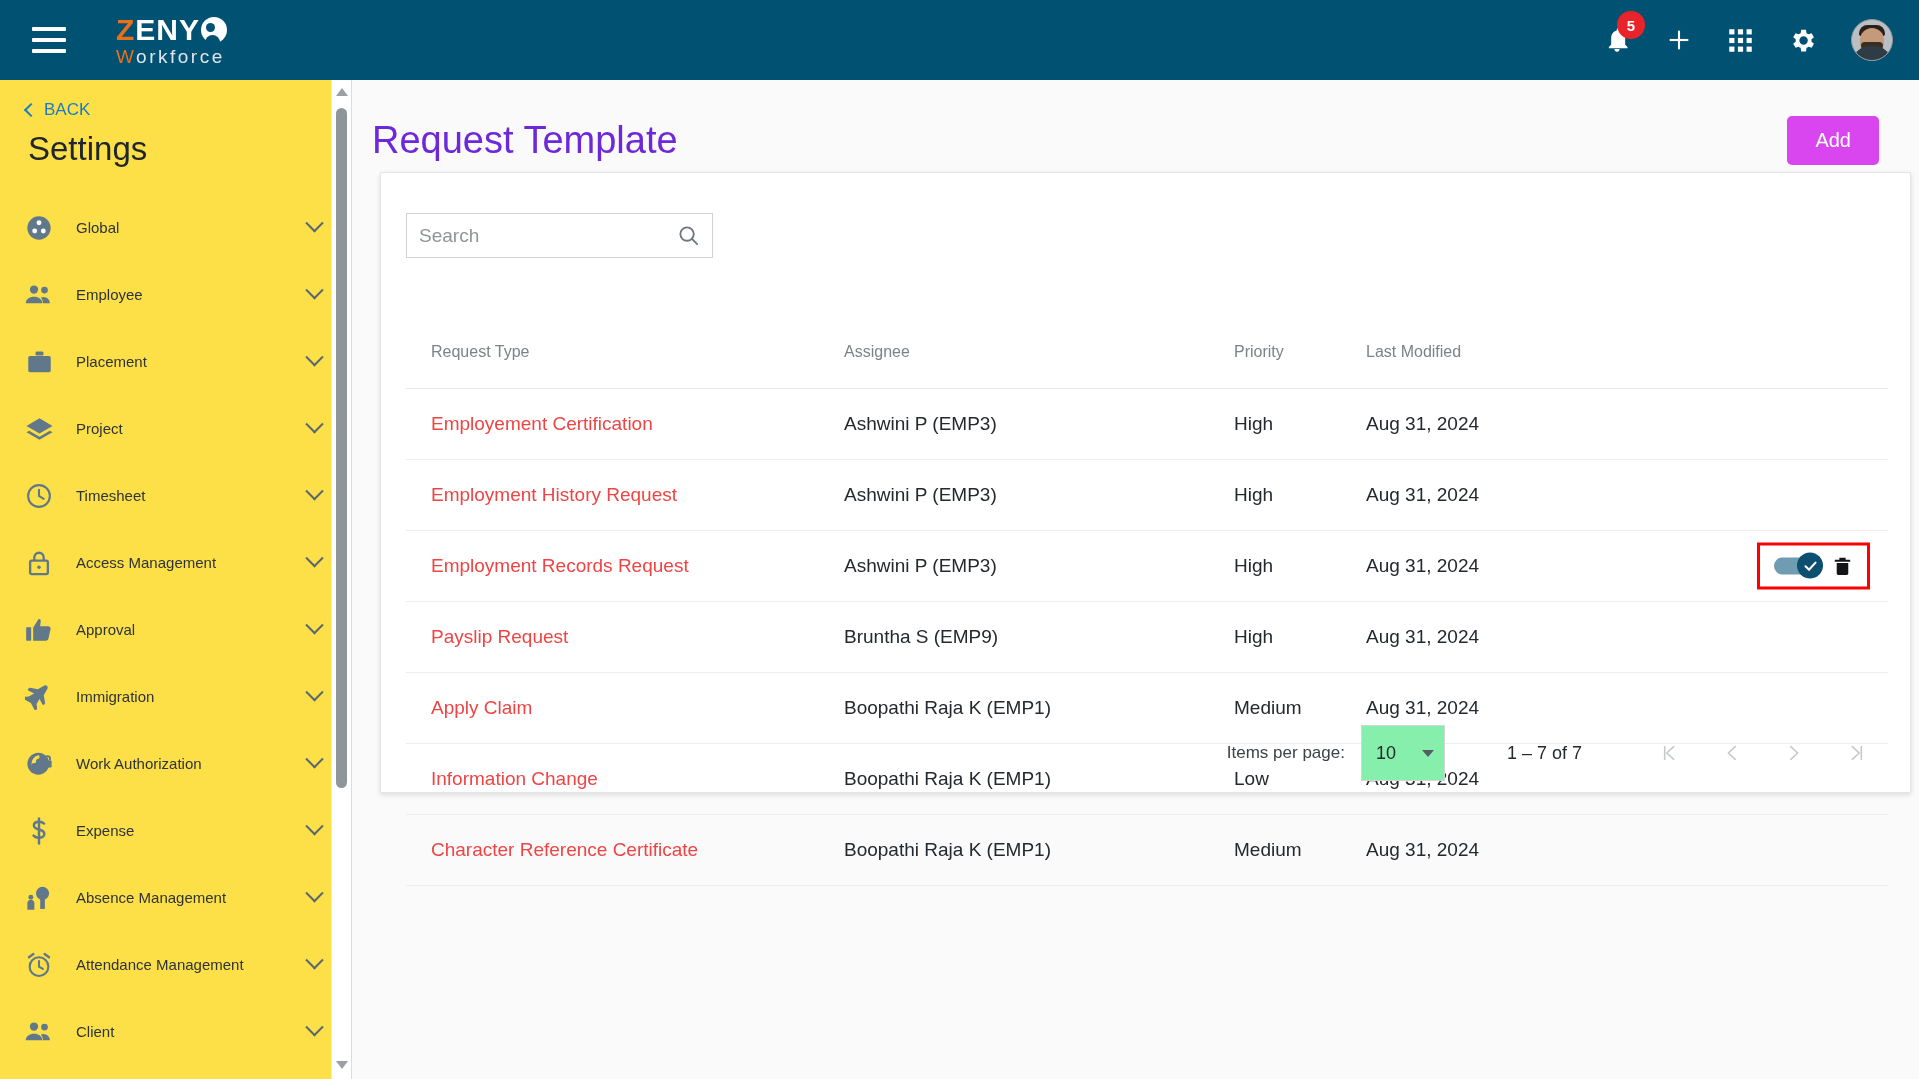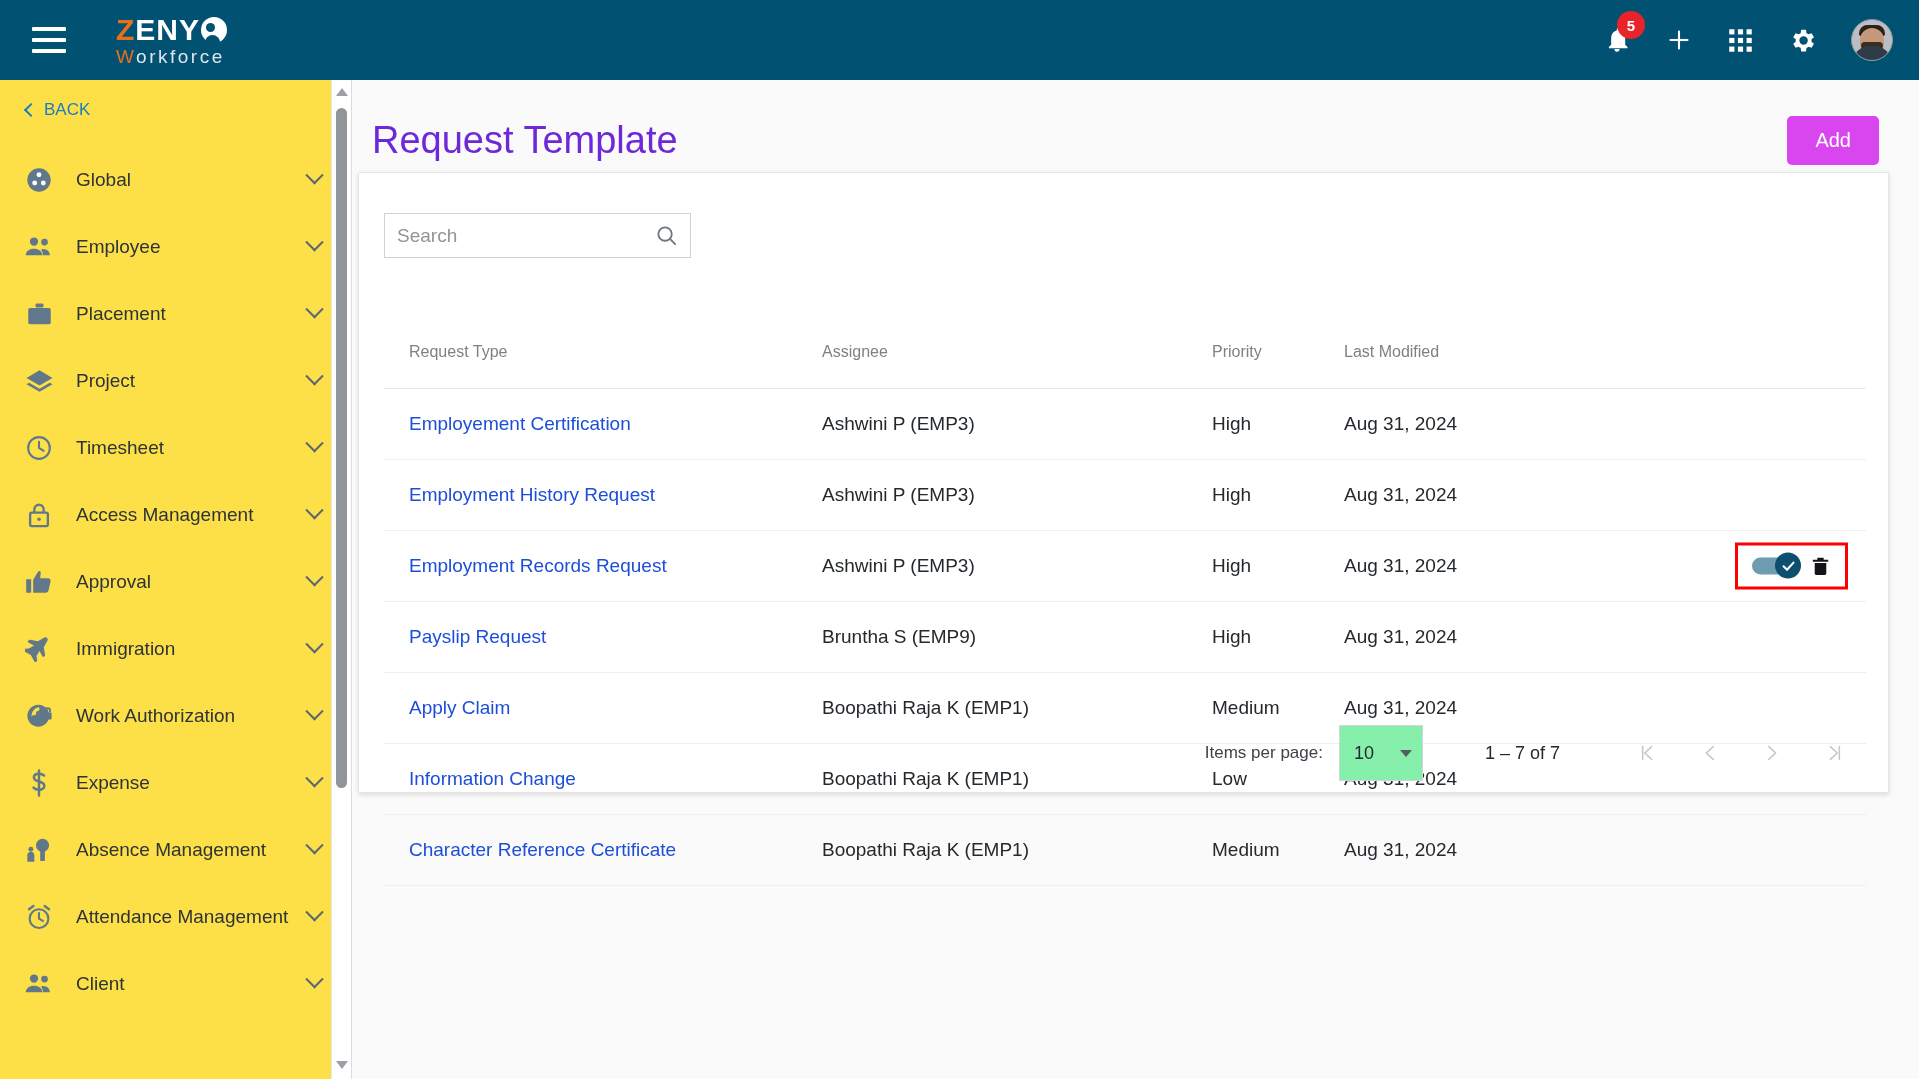--- a/index.html
+++ b/index.html
@@ -98,21 +98,21 @@
   .nav-list { margin-top: 26px; }
   .nav-item {
     display: flex; align-items: center; height: 67px; padding: 0 30px 0 22px;
     cursor: pointer;
   }
   .nav-icon {
     width: 34px; height: 30px; flex: 0 0 34px; color: #61788a;
     display: flex; align-items: center; justify-content: center;
   }
   .nav-label {
-    margin-left: 20px; font-size: 19px; color: #2e3338; flex: 1; white-space: nowrap;
+    margin-left: 20px; font-size: 15px; color: #2e3338; flex: 1; white-space: nowrap;
   }
   .nav-chevron {
     width: 13px; height: 13px;
     border-right: 2.5px solid #5a6670; border-bottom: 2.5px solid #5a6670;
     transform: rotate(45deg) translate(-3px,-3px);
   }
 
   .sb-track {
     position: absolute; right: 0; top: 0; width: 20px; height: 999px;
     background: #ffffff; border-left: 1px solid #e6e8ea;
@@ -134,21 +134,21 @@
     display: flex; align-items: center; padding: 30px 40px 0 10px; height: 90px;
   }
   .page-title { font-size: 38px; color: #6d28d9; font-weight: 400; margin-left: 10px; }
   .add-btn {
     margin-left: auto; background: #d946ef; color: #fff; border: none;
     font-size: 20px; padding: 13px 28px; border-radius: 5px; cursor: pointer;
     font-family: "Liberation Sans", sans-serif;
   }
 
   .card {
-    position: absolute; left: 6px; top: 92px; width: 1531px; height: 621px;
+    position: absolute; left: 28px; top: 92px; width: 1531px; height: 621px;
     background: #ffffff; border: 1px solid #e3e5e7; border-radius: 2px;
     box-shadow: 0 2px 5px rgba(0,0,0,0.12);
   }
 
   .search-wrap {
     position: absolute; left: 25px; top: 40px; width: 307px; height: 45px;
     border: 1px solid #cfd3d6; display: flex; align-items: center; padding: 0 12px;
     background: #fff;
   }
   .search-input {
@@ -167,21 +167,21 @@
   table.rt td {
     font-size: 19px; color: #24292e; border-bottom: 1px solid #eceef0;
     height: 58px; vertical-align: middle; padding: 6px 0;
   }
   table.rt tbody tr:last-child td { border-bottom: 1px solid #eceef0; }
   .col-type { width: 438px; padding-left: 25px !important; }
   .col-assignee { width: 390px; }
   .col-priority { width: 132px; }
   .col-modified { width: 300px; }
   .col-actions { width: 222px; }
-  td.col-type a { color: #1d4ed8; text-decoration: none; cursor: pointer; }
+  td.col-type a { color: #ef4444; text-decoration: none; cursor: pointer; }
 
   .actions-cell { position: relative; height: 58px; }
   .action-group {
     position: absolute; right: 18px; top: 50%; transform: translateY(-50%);
     display: flex; align-items: center; gap: 12px; padding: 9px 14px;
   }
   .action-group.highlighted {
     border: 3px solid #ff0000; background: #fff;
   }
   .toggle {
@@ -280,20 +280,21 @@
         <div class="body"></div>
     </div>
   </div>
 </div>
 
 <div class="sidebar">
   <div class="back-link">
     <span class="back-chevron"></span>
     <span>BACK</span>
   </div>
+  <div class="settings-title">Settings</div>
 
   <div class="nav-list">
 
     <div class="nav-item">
       <span class="nav-icon">
           <svg width="28" height="28" viewBox="0 0 24 24" fill="#61788a">
             <circle cx="12" cy="12" r="10"></circle>
             <circle cx="12" cy="7.5" r="2.1" fill="#fff"></circle>
             <circle cx="8.3" cy="14.6" r="2.1" fill="#fff"></circle>
             <circle cx="15.7" cy="14.6" r="2.1" fill="#fff"></circle>

